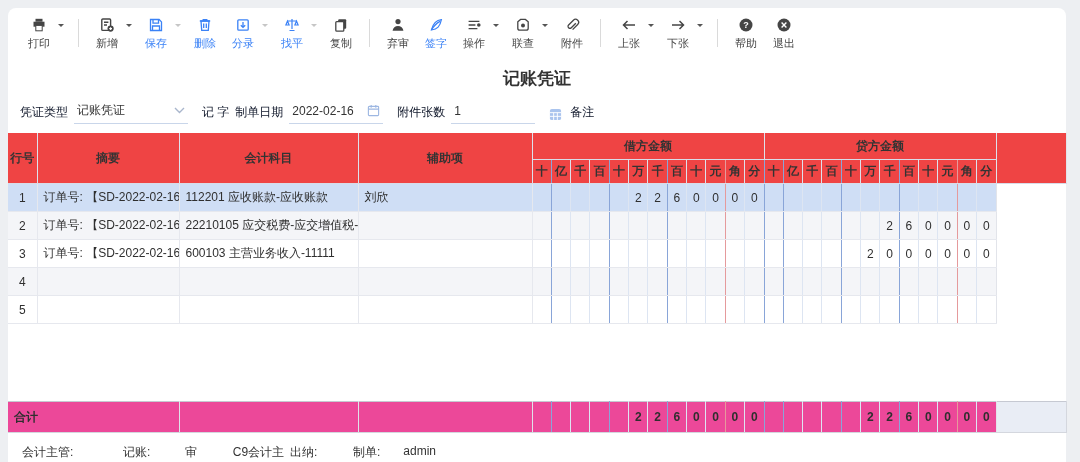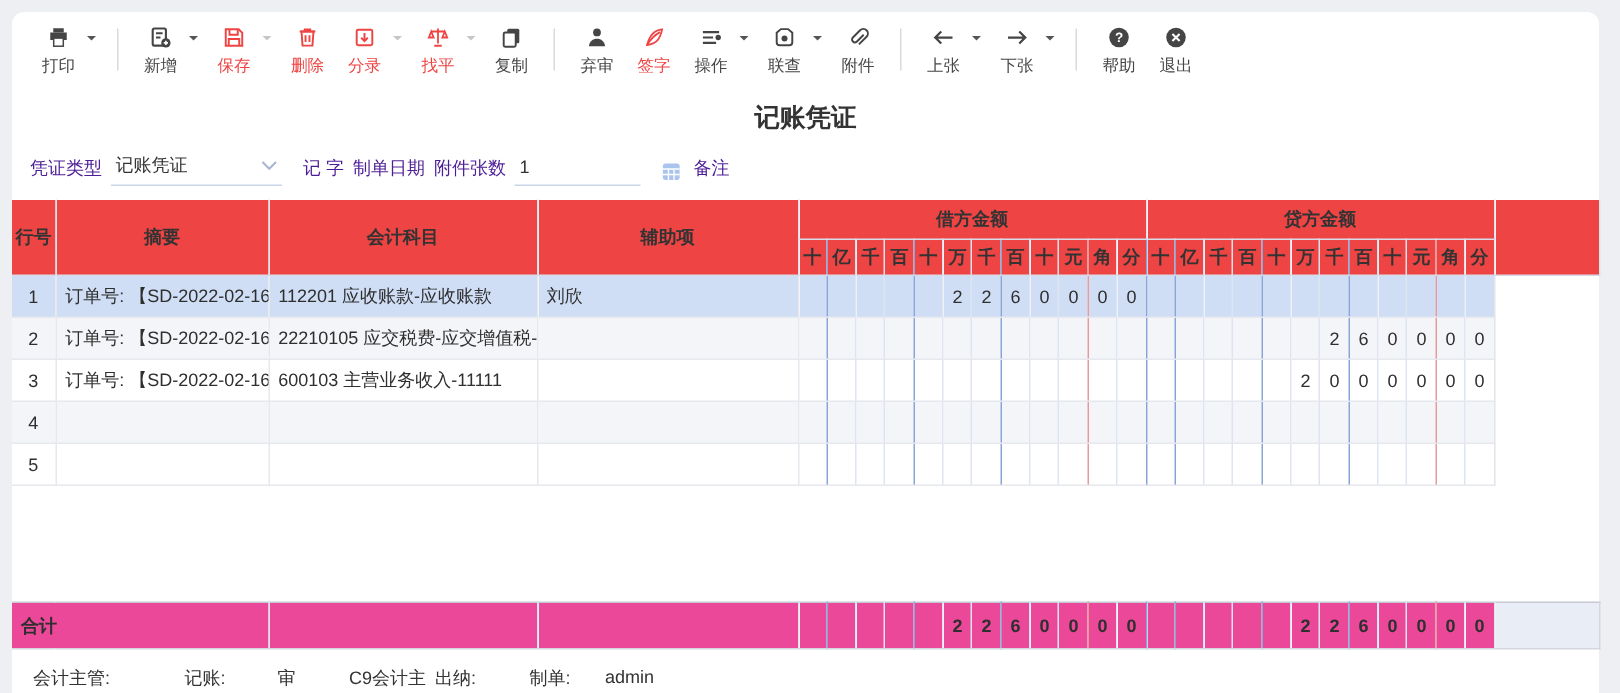--- a/index.html
+++ b/index.html
@@ -2,34 +2,34 @@
 <html><head>
 <meta charset="utf-8">
 <style>
   html,body{margin:0;padding:0;}
   body{width:1080px;height:462px;background:#edeff2;font-family:"Liberation Sans","DejaVu Sans",sans-serif;position:relative;overflow:hidden;}
   .card{position:absolute;left:8px;top:8px;width:1058px;height:454px;background:#ffffff;border-radius:8px 8px 0 0;}
 
   
   .toolbar{display:flex;align-items:flex-start;padding:8px 10px 0 12px;height:42px;}
   .tb-btn{display:flex;flex-direction:column;align-items:center;min-width:32px;margin:0 3px;cursor:pointer;color:#454545;}
-  .tb-btn.disabled{color:#ef4444;}
+  .tb-btn.disabled{color:#3b82f6;}
   .tb-icon{height:17px;display:flex;align-items:center;}
   .tb-icon svg{width:16px;height:16px;}
   .tb-label{font-size:11px;margin-top:3px;white-space:nowrap;}
   .tb-caret{width:0;height:0;border:3.5px solid transparent;border-top-color:#555;margin:8px 5px 0 0;}
   .tb-caret.disabled{border-top-color:#c6c6c6;}
   .tb-sep{width:1px;height:28px;background:#dadada;margin:3px 9px 0 9px;}
 
   
   .title{text-align:center;font-size:17px;font-weight:700;color:#333;margin-top:8px;height:26px;line-height:26px;}
 
   
   .form-row{display:flex;align-items:flex-end;padding:0 12px;margin-top:8px;font-size:12px;color:#333;height:24px;}
-  .f-label{margin:0 6px 3px 0;white-space:nowrap;color:#4c1d95;}
+  .f-label{margin:0 6px 3px 0;white-space:nowrap;color:#0f172a;}
   .f-field{border-bottom:1px solid #c9d6ea;display:flex;align-items:center;justify-content:space-between;padding:0 3px 3px 3px;height:19px;margin-right:14px;}
   .f-val{white-space:nowrap;overflow:hidden;}
   .f-ico{display:flex;align-items:center;margin-left:4px;}
   .w-vtype{width:108px;}
   .w-word{width:82px;}
   .w-date{width:88px;}
   .w-att{width:78px;}
   .w-remark{flex:1;margin-right:2px;}
   .calc-ico{display:flex;align-items:center;margin:0 8px 3px 0;}
 
@@ -240,20 +240,29 @@
     <div class="f-field w-vtype">
       <span class="f-val">记账凭证</span>
       <span class="f-ico">
           <svg width="11" height="7" viewBox="0 0 11 7" fill="none" stroke="#a9b6cc" stroke-width="1.4">
             <path d="M1 1l4.5 4.5L10 1"></path>
           </svg>
         </span>
     </div>
     <span class="f-label">记 字</span>
     <span class="f-label">制单日期</span>
+    <div class="f-field w-date">
+      <span class="f-val">2022-02-16</span>
+      <span class="f-ico">
+          <svg width="13" height="13" viewBox="0 0 14 14" fill="none" stroke="#9db7e2" stroke-width="1.2">
+            <rect x="1.5" y="2.5" width="11" height="10" rx="1"></rect>
+            <path d="M1.5 5.5h11M4.5 1v3M9.5 1v3"></path>
+          </svg>
+        </span>
+    </div>
     <span class="f-label">附件张数</span>
     <div class="f-field w-att">
       <span class="f-val">1</span>
     </div>
     <span class="calc-ico">
         <svg width="13" height="13" viewBox="0 0 14 14">
           <rect x="1" y="1" width="12" height="12" rx="2" fill="#aac4ee"></rect>
           <path d="M1 5h12M5 5v8M9 5v8M1 9h12" stroke="#fff" stroke-width="1"></path>
         </svg>
       </span>

